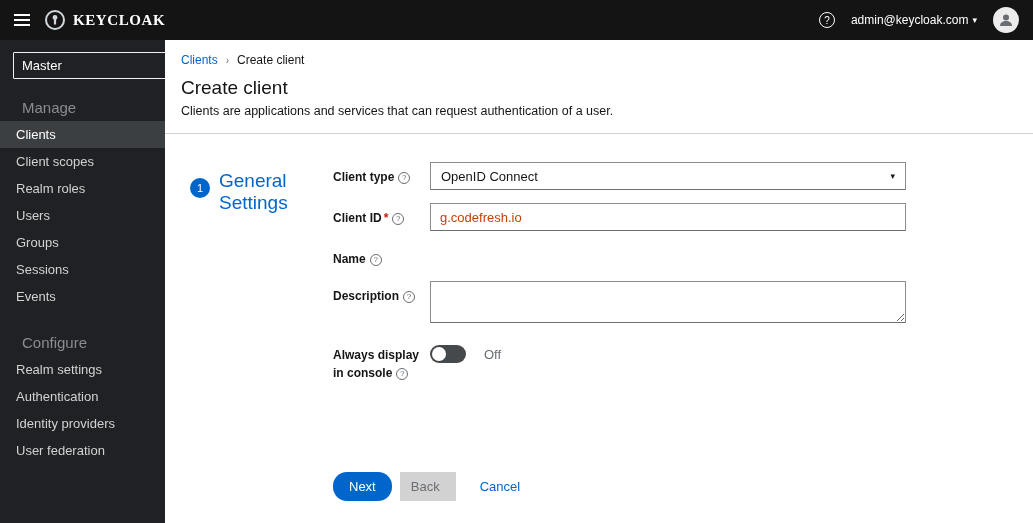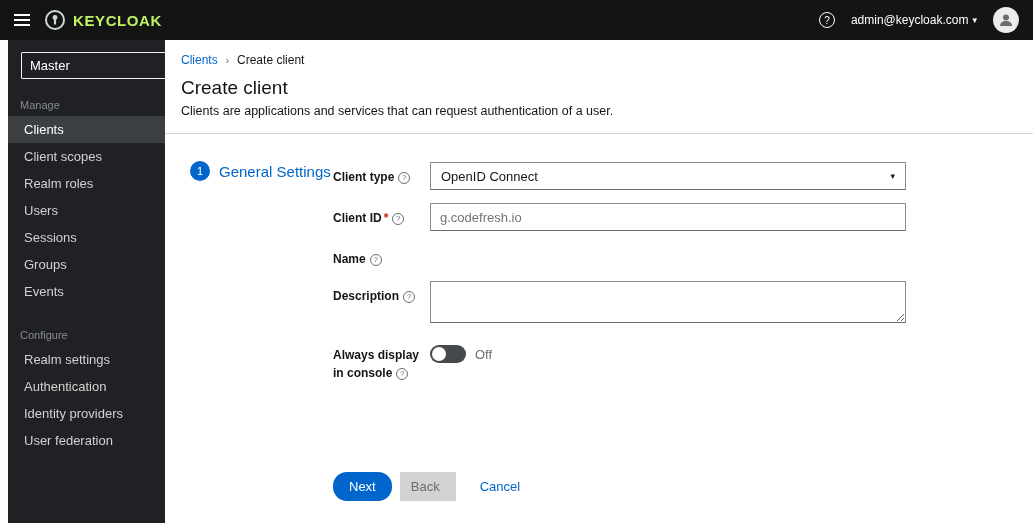--- a/index.html
+++ b/index.html
@@ -6,69 +6,69 @@
   html,body { margin:0; padding:0; }
   body {
     width:1033px; height:523px; position:relative; overflow:hidden;
     font-family:"Liberation Sans", sans-serif; background:#fff; color:#151515;
   }
 
   
   .topbar { position:absolute; top:0; left:0; right:0; height:40px; background:#141414; display:flex; align-items:center; z-index:5; }
   .hamburger { width:44px; height:40px; display:flex; flex-direction:column; justify-content:center; align-items:center; gap:3px; cursor:pointer; }
   .hamburger span { display:block; width:16px; height:2px; background:#fff; }
-  .brand { display:flex; align-items:center; gap:7px; color:#bef264; font-weight:bold; font-size:15px; letter-spacing:0.6px; }
+  .brand { display:flex; align-items:center; gap:7px; color:#ffffff; font-weight:bold; font-size:15px; letter-spacing:0.6px;font-family:Liberation Serif, serif; }
   .topbar-right { margin-left:auto; display:flex; align-items:center; gap:16px; padding-right:14px; }
   .help-icon { width:16px; height:16px; border:1.5px solid #fff; border-radius:50%; color:#fff; font-size:10px; display:flex; align-items:center; justify-content:center; cursor:pointer; }
   .user-menu { display:flex; align-items:center; gap:4px; color:#fff; font-size:12px; cursor:pointer; }
   .caret { font-size:9px; color:#fff; }
   .avatar { width:26px; height:26px; border-radius:50%; background:#ececec; display:flex; align-items:center; justify-content:center; cursor:pointer; overflow:hidden; }
 
   
-  .sidebar { position:absolute; top:40px; left:0; bottom:0; width:195px; background:#1f2124;margin-left:8px; }
+  .sidebar { position:absolute; top:40px; left:0; bottom:0; width:195px; background:#1f2124; }
   .realm-select { margin:12px 13px 6px; height:27px; border:1px solid #f0f0f0; border-radius:1px; color:#fff; font-size:13px; display:flex; align-items:center; justify-content:space-between; padding:0 8px; cursor:pointer; }
   .realm-select .caret { font-size:8px; }
-  .nav-section-label { color:#8a8d90; font-size:11px; padding:14px 12px 5px; }
+  .nav-section-label { color:#8a8d90; font-size:15px; padding:14px 22px 5px; }
   .nav-section-label.second { padding-top:24px; }
   .nav-item { color:#d2d2d2; font-size:13px; padding:6px 16px; cursor:pointer; line-height:15px; }
   .nav-item.active { background:#3c3f42; color:#fff; }
 
   
   .main { position:absolute; top:40px; left:165px; right:0; bottom:0; background:#fff; display:flex; flex-direction:column; }
   .page-header { padding:13px 16px 0; border-bottom:1px solid #d2d2d2; }
   .breadcrumb { display:flex; align-items:center; gap:8px; font-size:12px; }
   .breadcrumb a { color:#0066cc; text-decoration:none; cursor:pointer; }
   .breadcrumb .sep { color:#6a6e73; font-size:10px; }
   .breadcrumb .current { color:#151515; }
   .page-title { font-size:19px; font-weight:400; margin:10px 0 5px; color:#151515; }
   .page-subtitle { font-size:12.5px; margin:0 0 15px; color:#151515; }
 
   .content { flex:1; display:flex; min-height:0; }
   .wizard-nav { width:168px; padding:27px 0 0 25px; flex-shrink:0; }
   .wizard-step { display:flex; align-items:center; gap:9px; cursor:pointer; }
   .step-circle { width:20px; height:20px; border-radius:50%; background:#0066cc; color:#fff; font-size:11px; display:flex; align-items:center; justify-content:center; flex-shrink:0; }
-  .step-label { color:#0066cc; font-size:15px; }
+  .step-label { color:#0066cc; font-size:19px;margin-top:9px; }
 
   .form-area { flex:1; padding:28px 127px 16px 0; display:flex; flex-direction:column; }
   .form-row { display:flex; margin-bottom:13px; }
   .form-label { width:97px; flex-shrink:0; font-size:12px; font-weight:bold; color:#151515; padding-top:7px; line-height:1.45; padding-right:6px; }
   .req { color:#c9190b; margin-left:2px; }
   .help-circle { display:inline-flex; width:12px; height:12px; border:1px solid #6a6e73; border-radius:50%; color:#6a6e73; font-size:8px; align-items:center; justify-content:center; margin-left:4px; vertical-align:1px; font-weight:normal; cursor:pointer; }
   .form-field { flex:1; min-width:0; }
 
   .select-box { height:28px; border:1px solid #8a8d90; border-bottom-color:#6a6e73; background:#fff; display:flex; align-items:center; justify-content:space-between; padding:0 10px; font-size:13px; cursor:pointer; }
   .select-box .caret { color:#151515; font-size:9px; }
-  .text-input { width:100%; height:28px; border:1px solid #8a8d90; border-bottom-color:#6a6e73; padding:0 9px; font-size:13px; color:#737373; font-family:inherit; outline:none; background:#fff; }
+  .text-input { width:100%; height:28px; border:1px solid #8a8d90; border-bottom-color:#6a6e73; padding:0 9px; font-size:13px; color:#c2410c; font-family:inherit; outline:none; background:#fff; }
   .text-input.focused { border:2px solid #151515; }
   .textarea { width:100%; height:42px; border:1px solid #8a8d90; border-bottom-color:#6a6e73; font-family:inherit; font-size:13px; padding:4px 8px; color:#151515; resize:both; outline:none; }
 
   .toggle-wrap { display:flex; align-items:center; padding-top:5px; }
   .switch { width:36px; height:18px; border-radius:9px; background:#46494c; position:relative; cursor:pointer; flex-shrink:0; }
   .switch .knob { position:absolute; top:2px; left:2px; width:14px; height:14px; border-radius:50%; background:#fff; }
-  .toggle-state { color:#6a6e73; font-size:13px; margin-left:9px; }
+  .toggle-state { color:#6a6e73; font-size:13px; margin-left:18px; }
 
   .actions { margin-top:auto; display:flex; align-items:center; padding-bottom:6px; }
   .btn { font-size:13px; padding:7px 16px; border:none; font-family:inherit; cursor:pointer; }
   .btn-primary { background:#0066cc; color:#fff;border-radius:14px; }
   .btn-disabled { background:#d2d2d2; color:#6a6e73; margin-left:8px; cursor:default;padding-left:11px; }
   .btn-link { background:none; border:none; color:#0066cc; font-size:13px; margin-left:18px; cursor:pointer; font-family:inherit; }
 </style>
 </head>
 <body>
 
@@ -105,22 +105,22 @@
   <div class="realm-select">
     <span>Master</span>
     <span class="caret">▾</span>
   </div>
 
   <div class="nav-section-label">Manage</div>
   <div class="nav-item active">Clients</div>
   <div class="nav-item">Client scopes</div>
   <div class="nav-item">Realm roles</div>
   <div class="nav-item">Users</div>
+  <div class="nav-item">Groups</div>
   <div class="nav-item">Sessions</div>
-  <div class="nav-item">Groups</div>
   <div class="nav-item">Events</div>
 
   <div class="nav-section-label second">Configure</div>
   <div class="nav-item">Realm settings</div>
   <div class="nav-item">Authentication</div>
   <div class="nav-item">Identity providers</div>
   <div class="nav-item">User federation</div>
 </div>
 
 <div class="main">

